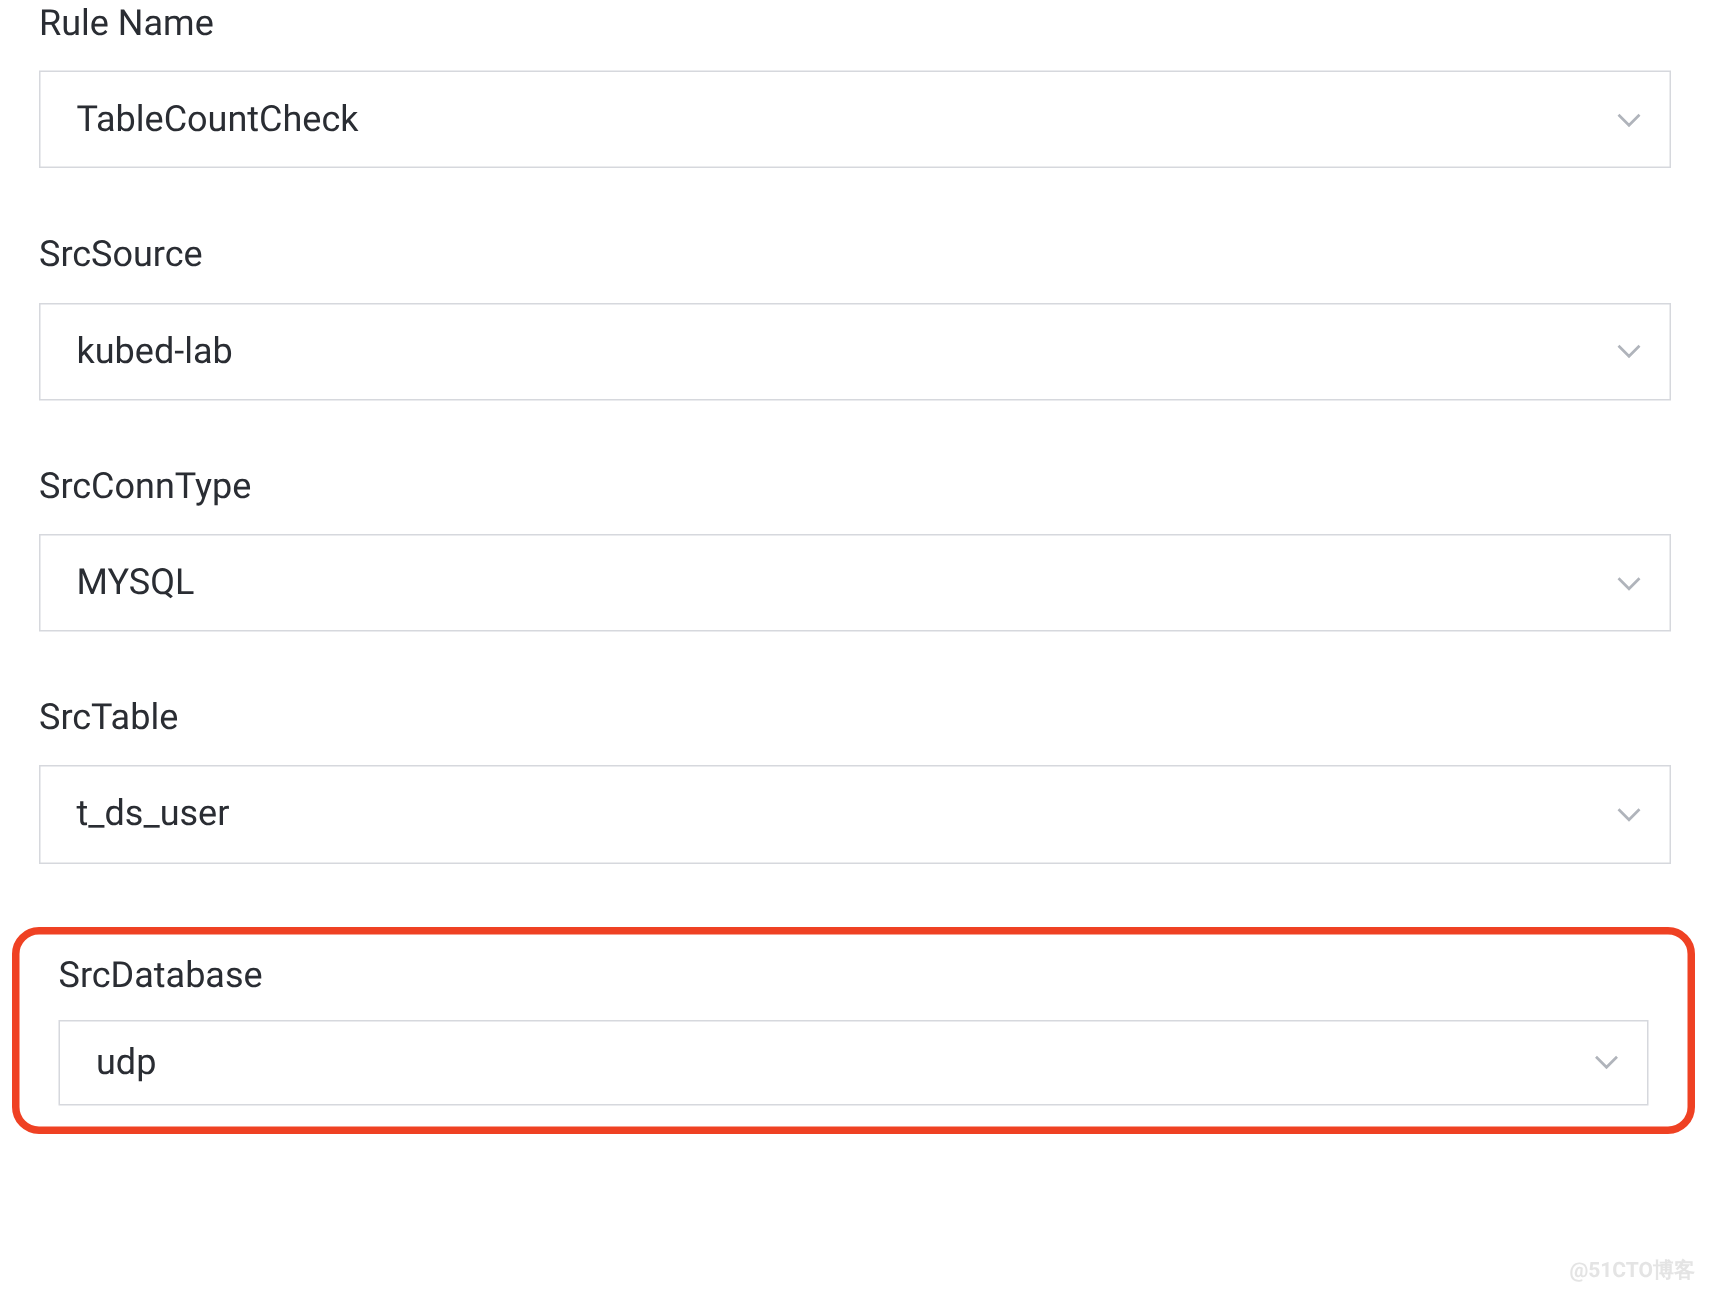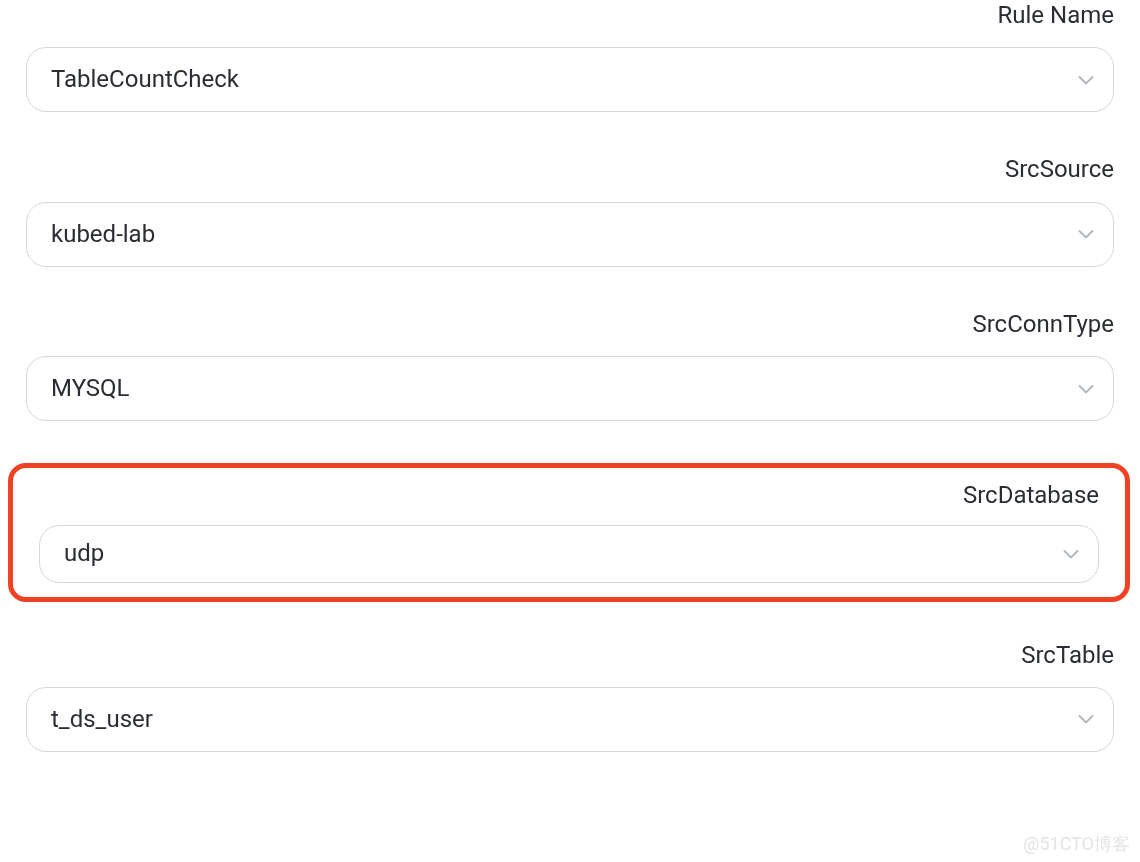--- a/index.html
+++ b/index.html
@@ -37,30 +37,29 @@
     .form-group.highlighted .form-select {
       padding: 12px 44px 12px 24px;
     }
     .form-label {
       display: block;
       font-size: 24px;
       font-weight: 400;
       color: #2a2d33;
       margin-bottom: 16px;
       line-height: 1.3;
-      text-align: right;
     }
     .form-select {
       width: 100%;
       padding: 16px 44px 16px 24px;
       font-size: 24px;
       color: #2a2d33;
       background: #ffffff;
       border: 1.5px solid #d6d8dd;
-      border-radius: 20px;
+      border-radius: 0;
       cursor: pointer;
       position: relative;
       display: flex;
       align-items: center;
       justify-content: space-between;
       line-height: 1.3;
     }
     .form-select-value {
       flex: 1;
       text-align: left;
@@ -81,23 +80,23 @@
       width: 16px;
       height: 10px;
       stroke: #b0b4bb;
       stroke-width: 1.8;
       fill: none;
     }
     .watermark {
       position: absolute;
       bottom: 6px;
       right: 10px;
-      font-size: 18px;
+      font-size: 14px;
       color: #e4e4e4;
-      font-weight: 400;
+      font-weight: 700;
     }
   </style>
 </head>
 <body>
 
 <div class="form-container">
 
   <div class="form-group">
     <label class="form-label">Rule Name</label>
     <div class="form-select">
@@ -127,36 +126,36 @@
     <div class="form-select">
       <span class="form-select-value">MYSQL</span>
       <span class="chevron-icon">
         <svg viewBox="0 0 16 10">
             <path d="M1 1.5 L8 8.5 L15 1.5"></path>
           </svg>
       </span>
     </div>
   </div>
 
-  <div class="form-group highlighted">
-    <label class="form-label">SrcDatabase</label>
+  <div class="form-group">
+    <label class="form-label">SrcTable</label>
     <div class="form-select">
-      <span class="form-select-value">udp</span>
+      <span class="form-select-value">t_ds_user</span>
       <span class="chevron-icon">
         <svg viewBox="0 0 16 10">
             <path d="M1 1.5 L8 8.5 L15 1.5"></path>
           </svg>
       </span>
     </div>
   </div>
 
-  <div class="form-group">
-    <label class="form-label">SrcTable</label>
+  <div class="form-group highlighted">
+    <label class="form-label">SrcDatabase</label>
     <div class="form-select">
-      <span class="form-select-value">t_ds_user</span>
+      <span class="form-select-value">udp</span>
       <span class="chevron-icon">
         <svg viewBox="0 0 16 10">
             <path d="M1 1.5 L8 8.5 L15 1.5"></path>
           </svg>
       </span>
     </div>
   </div>
 
 </div>
 

